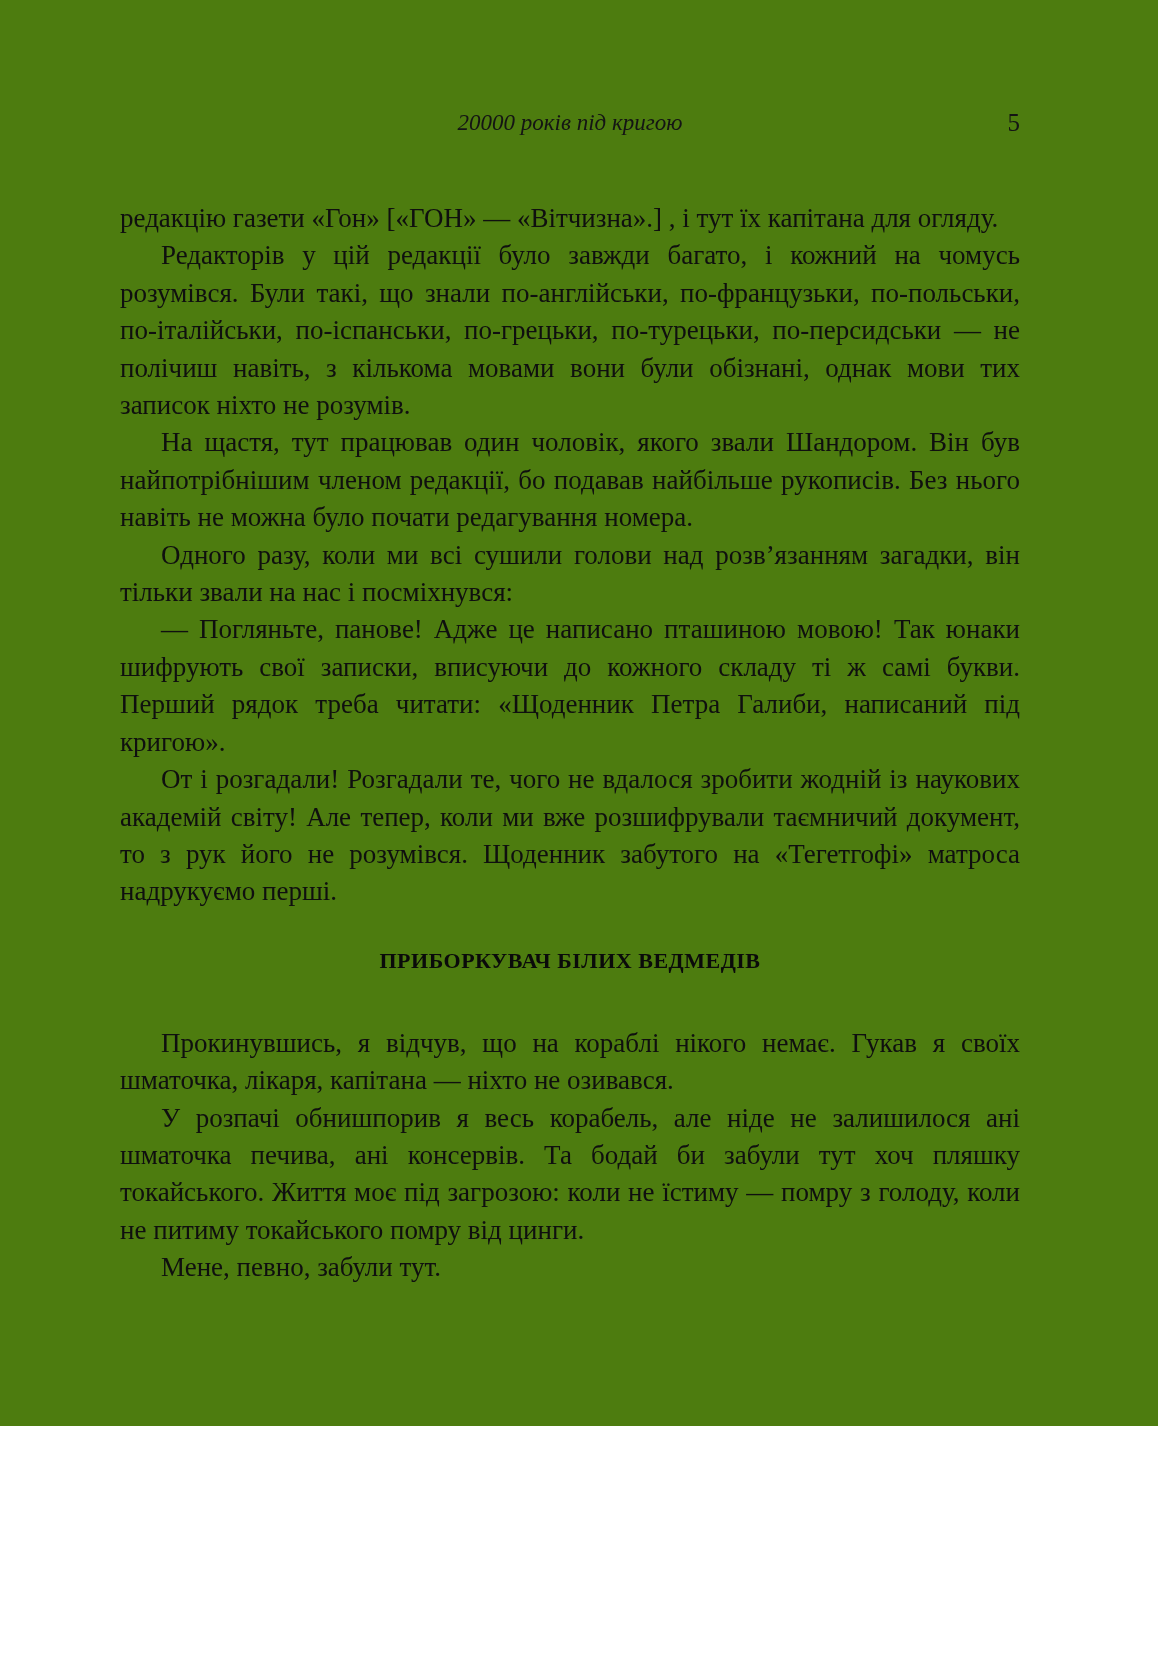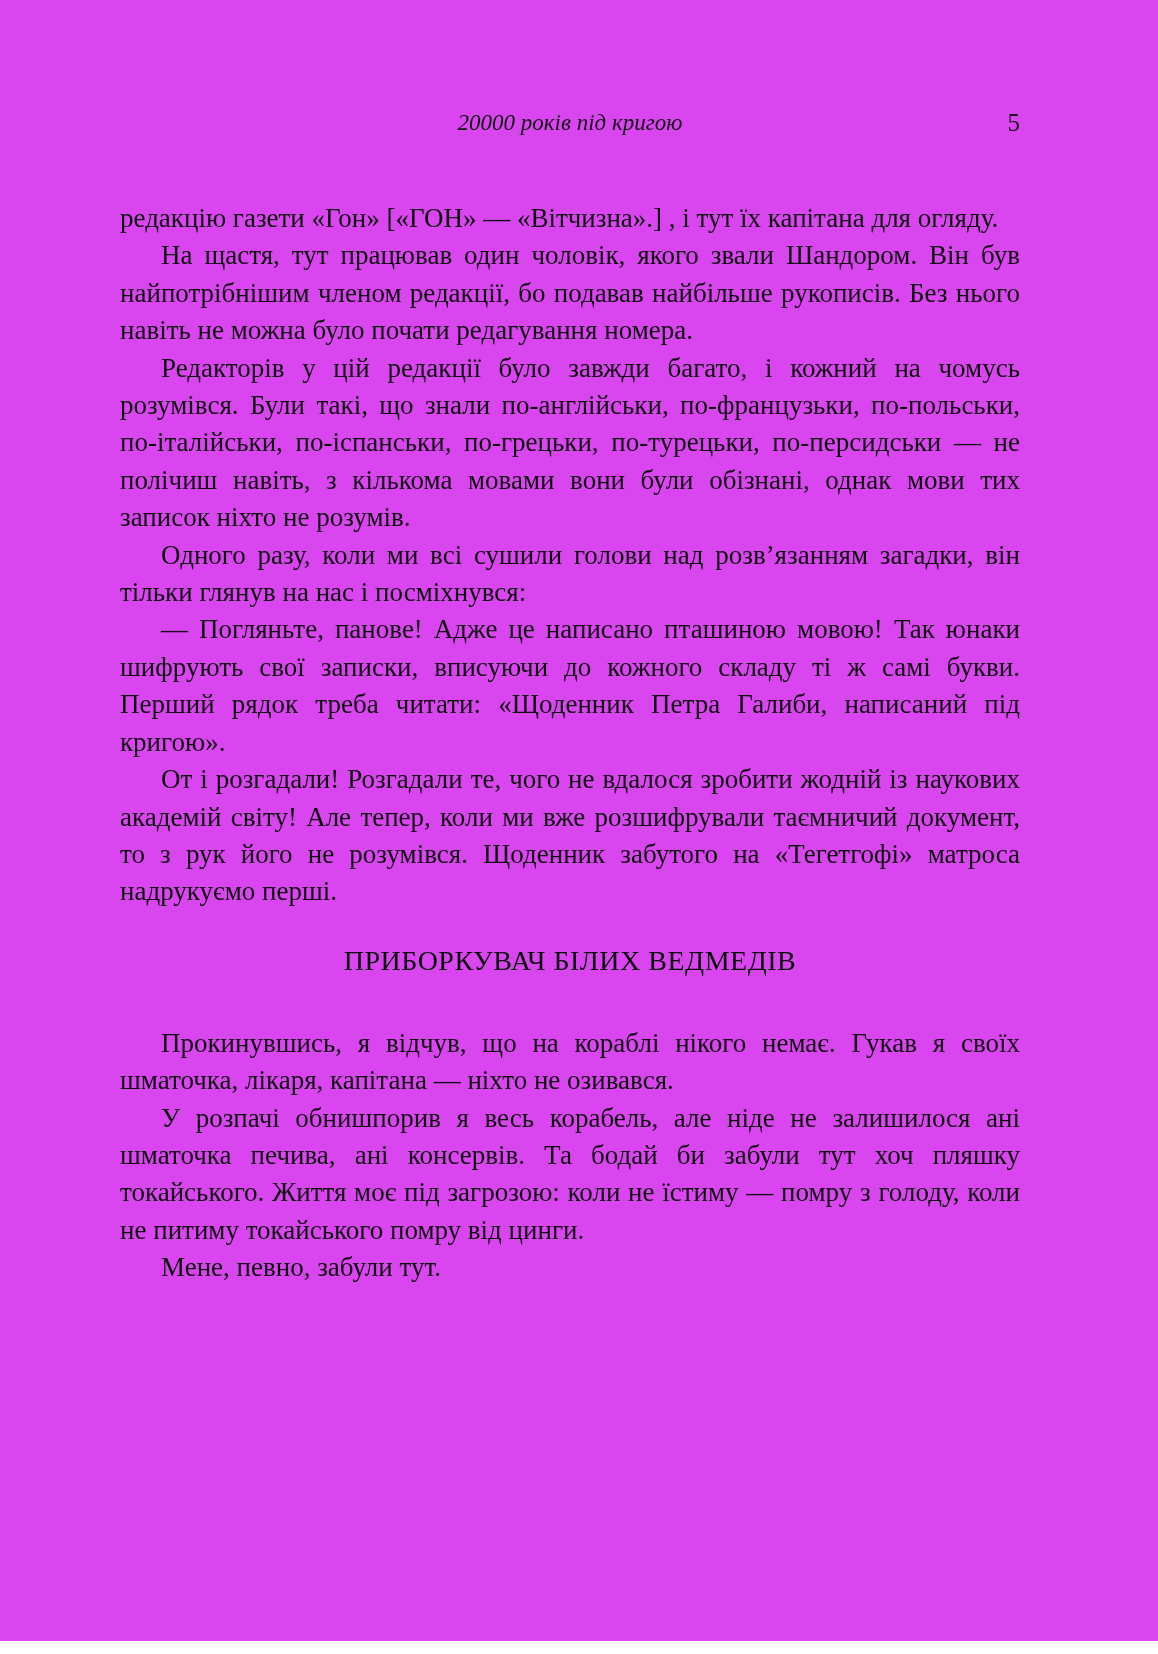--- a/index.html
+++ b/index.html
@@ -3,22 +3,22 @@
 <meta charset="utf-8">
 <style>
   html, body {
     margin: 0;
     padding: 0;
     background: #ffffff;
   }
   .page {
     position: relative;
     width: 1158px;
-    height: 1641px;
-    background: #d946ef;
+    height: 1426px;
+    background: #4d7c0f;
     color: #111111;
     font-family: "Liberation Serif", "DejaVu Serif", serif;
     overflow: hidden;
   }
   .page-header {
     position: absolute;
     top: 108px;
     left: 120px;
     width: 900px;
     height: 36px;
@@ -56,42 +56,42 @@
     padding: 0;
     text-indent: 41px;
   }
   .content p.no-indent {
     text-indent: 0;
   }
   .section-heading {
     margin: 34px 0 48px 0;
     text-align: center;
     text-indent: 0;
-    font-size: 28px;
-    font-weight: normal;
+    font-size: 22px;
+    font-weight: bold;
     letter-spacing: 0.5px;
     line-height: 32px;
     color: #0a0a0a;
   }
 </style>
 </head>
 <body>
 
 <div class="page">
 
   <div class="page-header">
     <div class="running-title">20000 років під кригою</div>
     <div class="page-number">5</div>
   </div>
 
   <div class="content">
     <p class="no-indent">редакцію газети «Гон» [«ГОН» — «Вітчизна».] , і тут їх капітана для огляду.</p>
+    <p>Редакторів у цій редакції було завжди багато, і кожний на чомусь розумівся. Були такі, що знали по-англійськи, по-французьки, по-польськи, по-італійськи, по-іспанськи, по-грецьки, по-турецьки, по-персидськи — не полічиш навіть, з кількома мовами вони були обізнані, однак мови тих записок ніхто не розумів.</p>
     <p>На щастя, тут працював один чоловік, якого звали Шандором. Він був найпотрібнішим членом редакції, бо подавав найбільше рукописів. Без нього навіть не можна було почати редагування номера.</p>
-    <p>Редакторів у цій редакції було завжди багато, і кожний на чомусь розумівся. Були такі, що знали по-англійськи, по-французьки, по-польськи, по-італійськи, по-іспанськи, по-грецьки, по-турецьки, по-персидськи — не полічиш навіть, з кількома мовами вони були обізнані, однак мови тих записок ніхто не розумів.</p>
-    <p>Одного разу, коли ми всі сушили голови над розв’язанням загадки, він тільки глянув на нас і посміхнувся:</p>
+    <p>Одного разу, коли ми всі сушили голови над розв’язанням загадки, він тільки звали на нас і посміхнувся:</p>
     <p>— Погляньте, панове! Адже це написано пташиною мовою! Так юнаки шифрують свої записки, вписуючи до кожного складу ті ж самі букви. Перший рядок треба читати: «Щоденник Петра Галиби, написаний під кригою».</p>
     <p>От і розгадали! Розгадали те, чого не вдалося зробити жодній із наукових академій світу! Але тепер, коли ми вже розшифрували таємничий документ, то з рук його не розумівся. Щоденник забутого на «Тегетгофі» матроса надрукуємо перші.</p>
 
     <h2 class="section-heading">ПРИБОРКУВАЧ БІЛИХ ВЕДМЕДІВ</h2>
 
     <p>Прокинувшись, я відчув, що на кораблі нікого немає. Гукав я своїх шматочка, лікаря, капітана — ніхто не озивався.</p>
     <p>У розпачі обнишпорив я весь корабель, але ніде не залишилося ані шматочка печива, ані консервів. Та бодай би забули тут хоч пляшку токайського. Життя моє під загрозою: коли не їстиму — помру з голоду, коли не питиму токайського помру від цинги.</p>
     <p>Мене, певно, забули тут.</p>
   </div>
 

